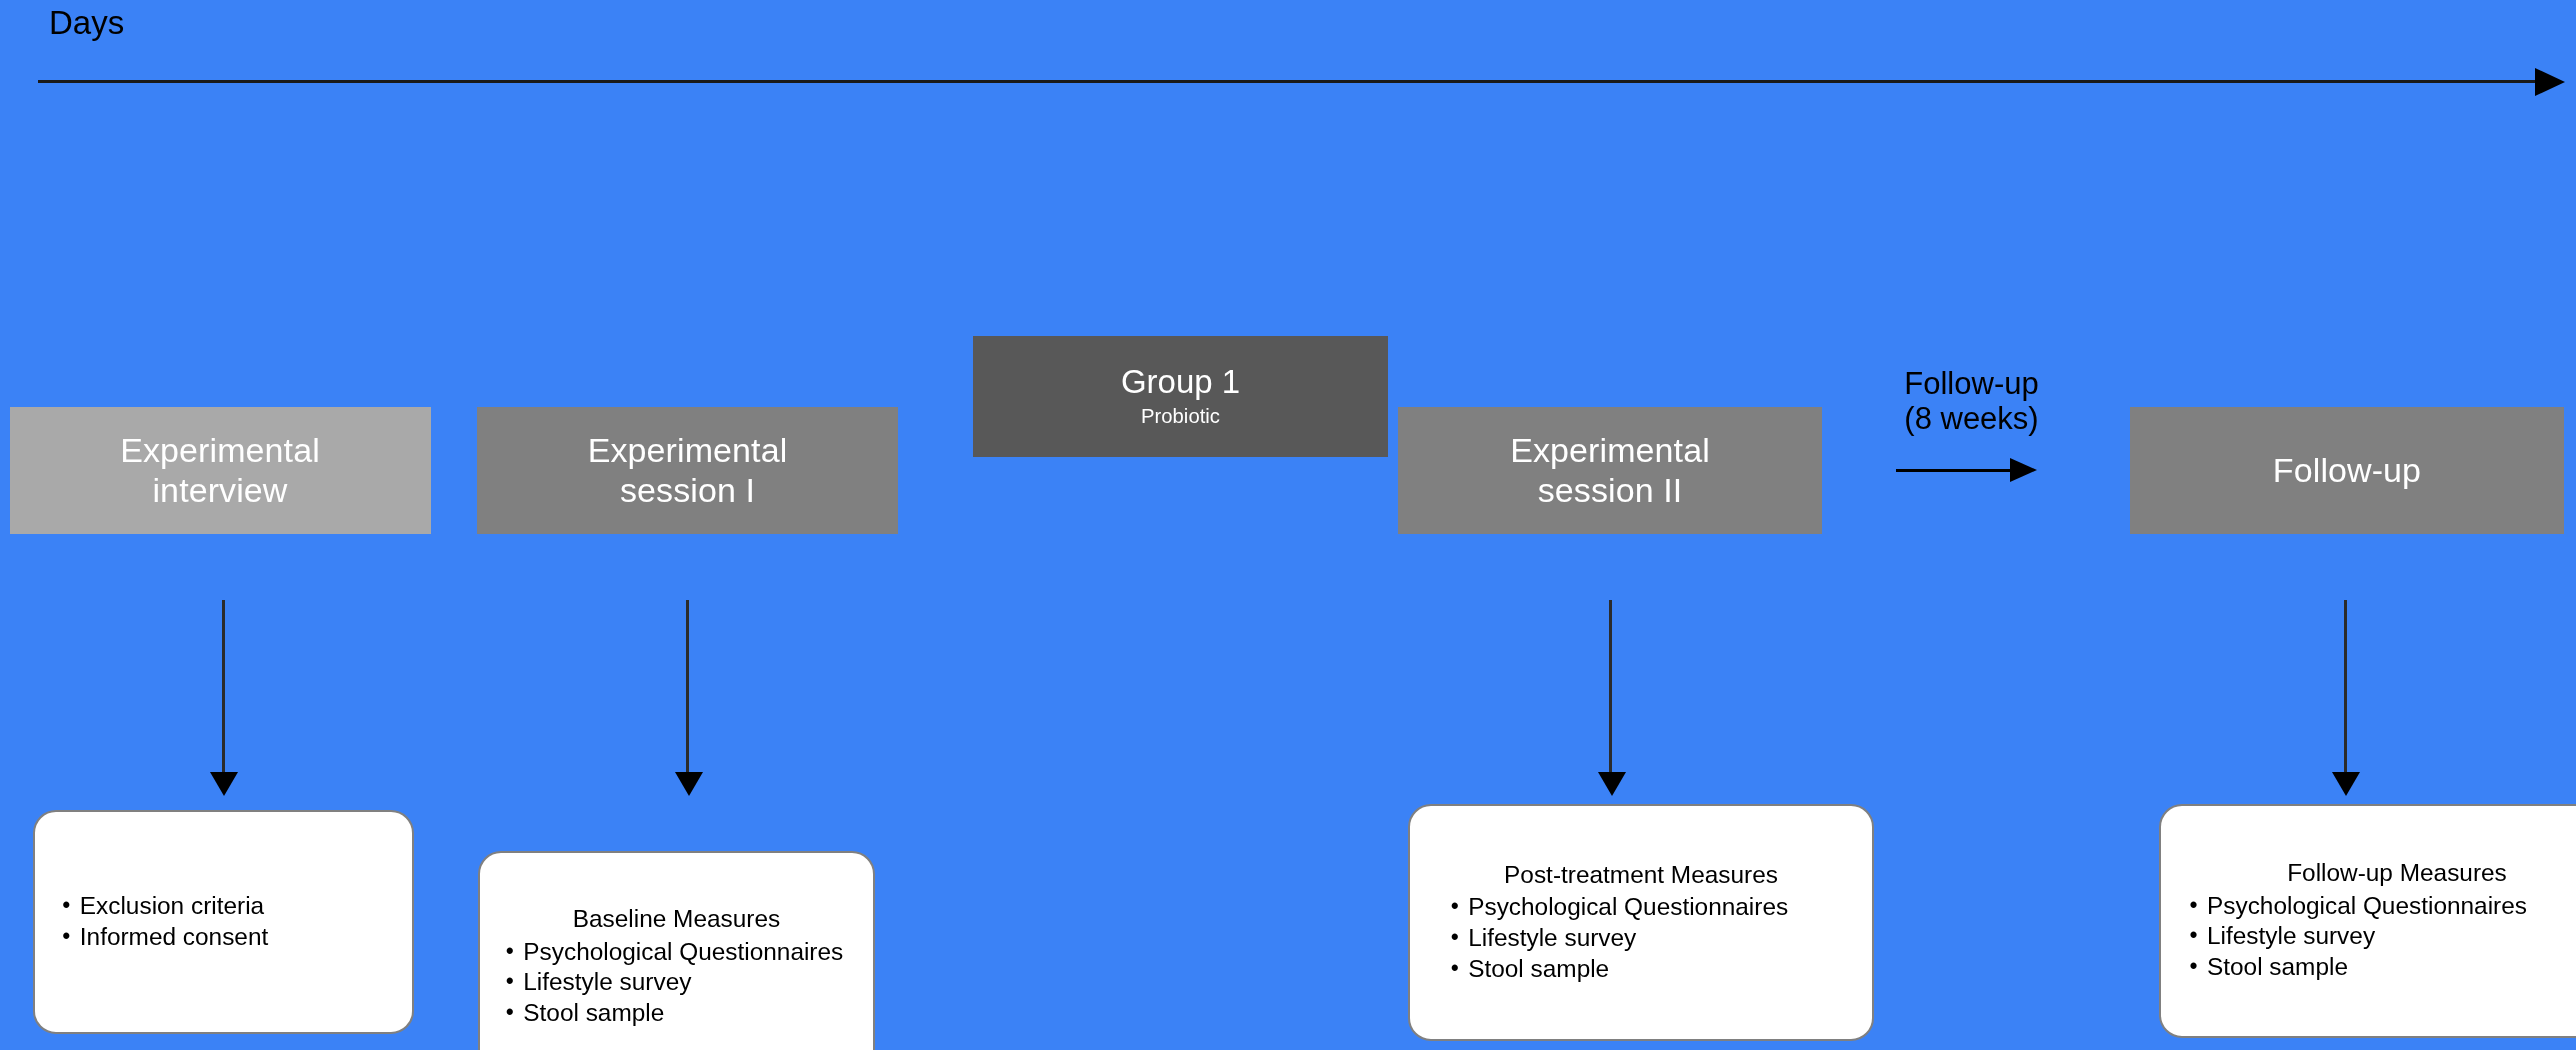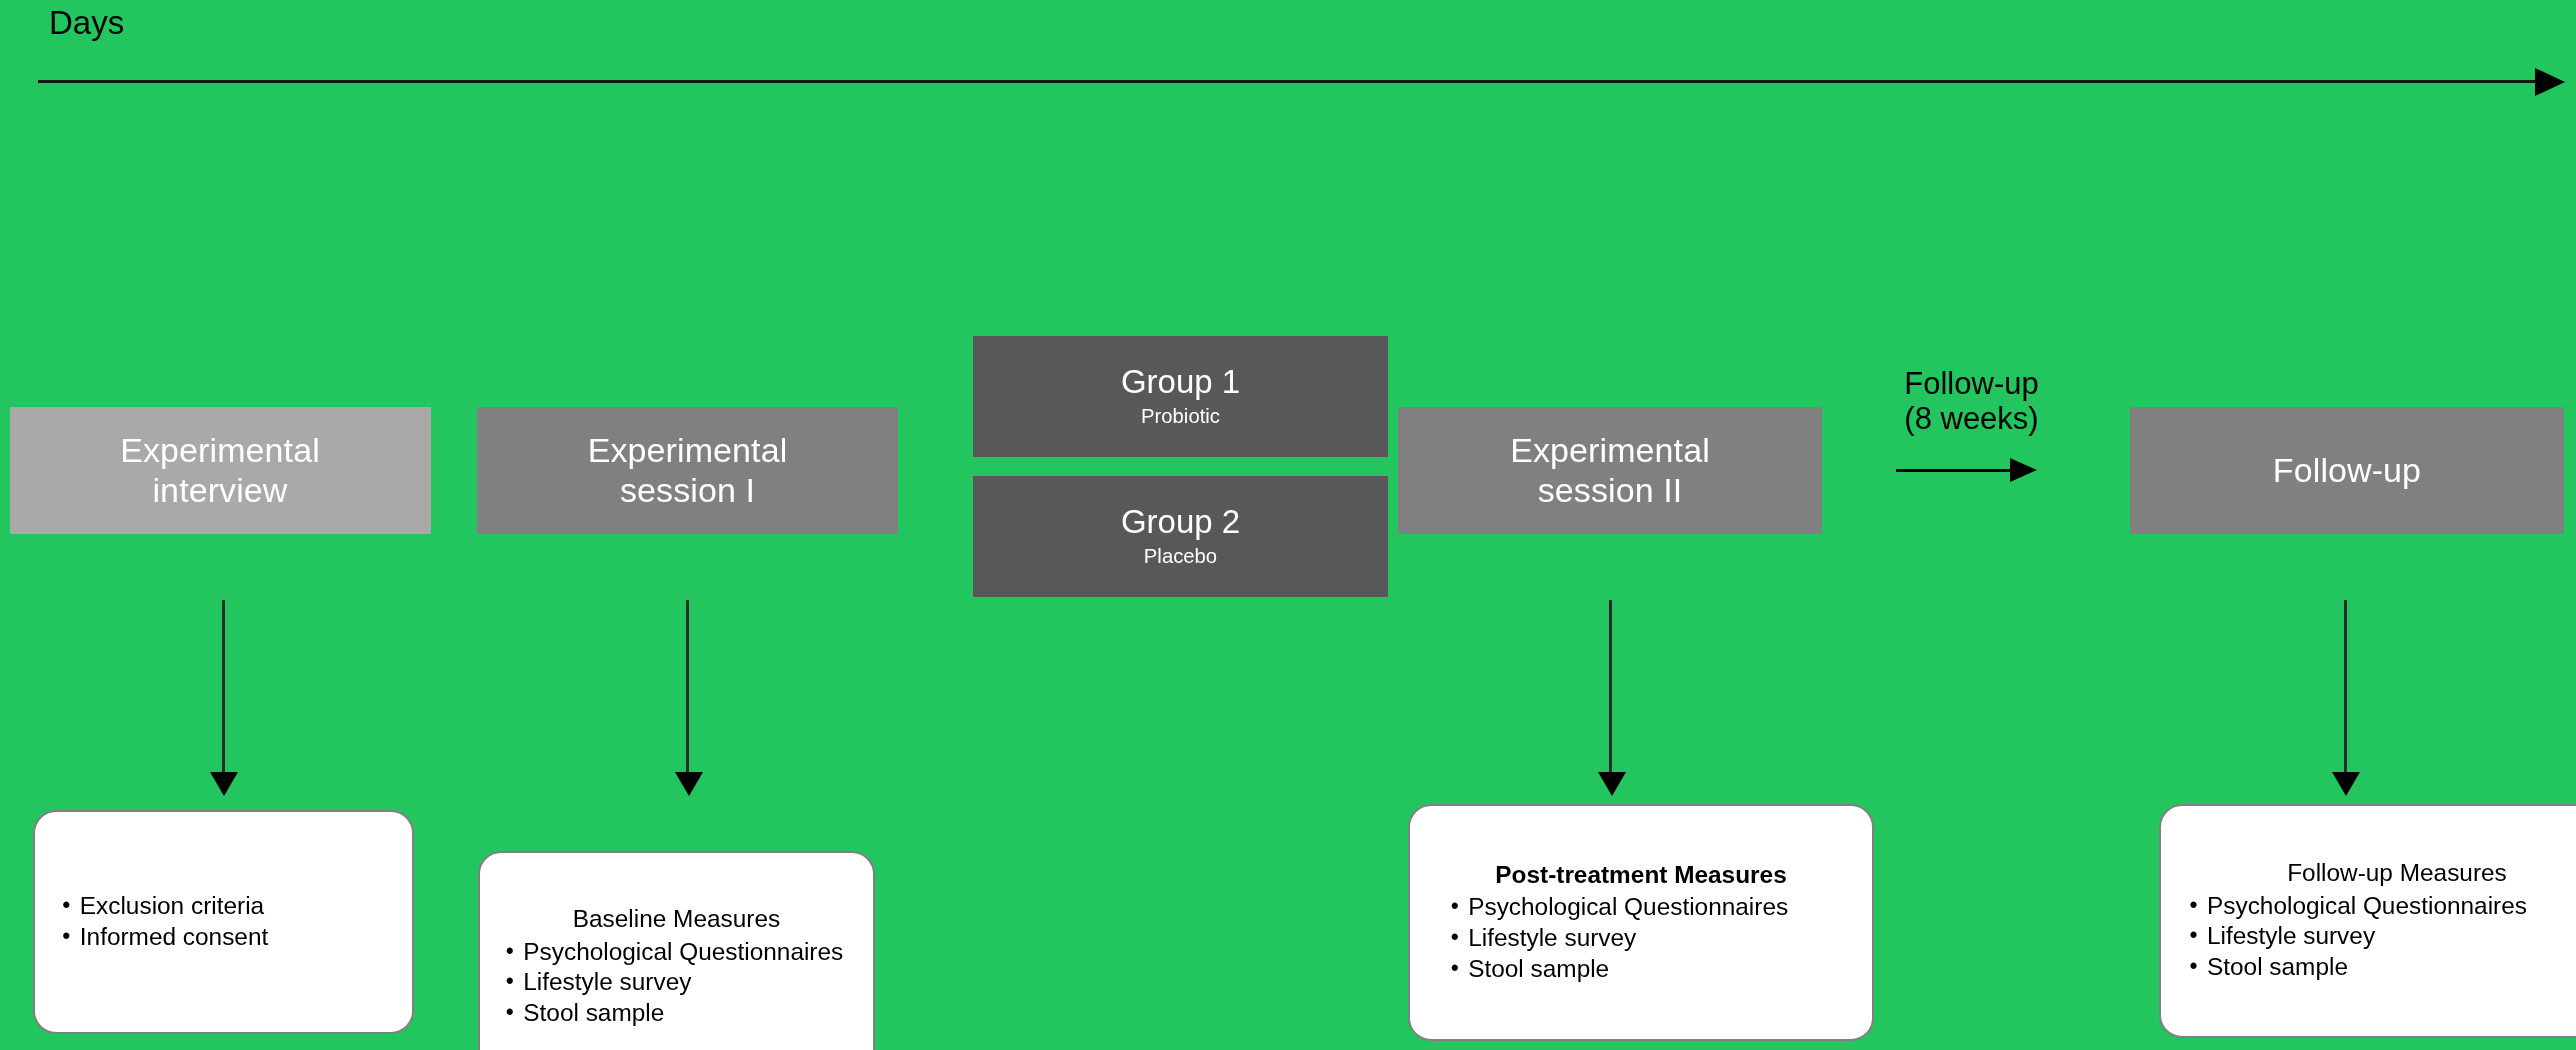--- a/index.html
+++ b/index.html
@@ -4,21 +4,21 @@
 <style>
   html, body {
     margin: 0;
     padding: 0;
     background: #ffffff;
   }
   #canvas {
     position: relative;
     width: 2576px;
     height: 1050px;
-    background: #22c55e;
+    background: #3b82f6;
     font-family: "Liberation Sans", sans-serif;
     overflow: hidden;
   }
 
   
   .timeline-label {
     position: absolute;
     left: 49px;
     top: 5.4px;
     font-size: 33px;
@@ -211,21 +211,21 @@
   }
   .bullet-text { flex: 1 1 auto; }
 
   
   #card-screening .bullet-list { padding-left: 11px; }
   #card-baseline  .bullet-list { padding-left: 9.5px; }
   #card-post      .bullet-list { padding-left: 24.4px; }
   #card-followup  .bullet-list { padding-left: 12.2px; }
 
   #card-baseline .card-title  { text-align: center; }
-  #card-post     .card-title  { text-align: center; font-weight: bold; }
+  #card-post     .card-title  { text-align: center; }
   #card-followup .card-title  { text-align: center; }
 </style>
 </head>
 <body>
 
 <div id="canvas">
 
   <div class="timeline-label">Days</div>
   <div class="timeline-axis"></div>
   <div class="timeline-head"></div>
@@ -256,24 +256,20 @@
       <div>Follow-up</div>
     </div>
   </div>
 
 
   <div class="group-box" id="group-1">
     <div class="group-title">Group 1</div>
     <div class="group-sub">Probiotic</div>
   </div>
 
-  <div class="group-box" id="group-2">
-    <div class="group-title">Group 2</div>
-    <div class="group-sub">Placebo</div>
-  </div>
 
   <div class="followup-note">
     <div>Follow-up</div>
     <div>(8 weeks)</div>
   </div>
   <div class="followup-arrow-line"></div>
   <div class="followup-arrow-head"></div>
 
   <div class="connector" id="conn-1"></div>
   <div class="connector-head" id="conn-1-head"></div>

